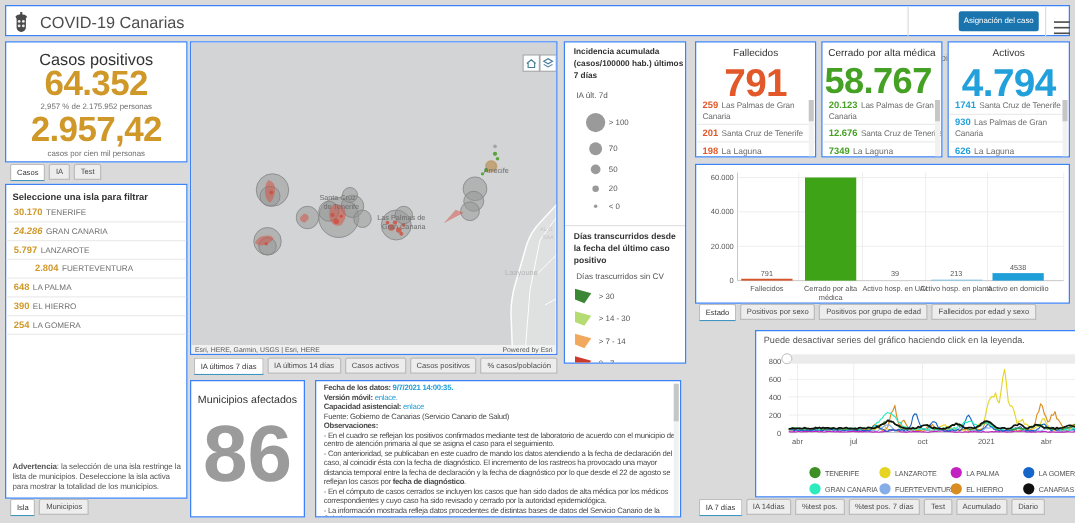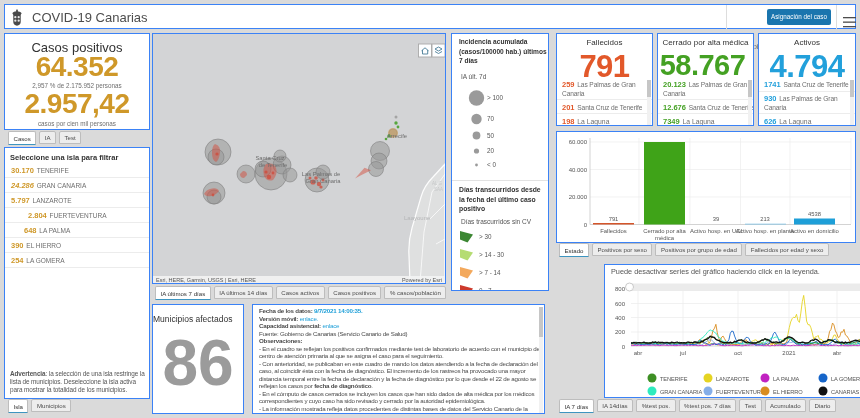--- a/index.html
+++ b/index.html
@@ -53,21 +53,21 @@
     <div class="tab">IA</div>
     <div class="tab">Test</div>
 </div>
 <div class="panel" style="left:4px; top:147px; width:146px; height:252px;">
   <div class="abs" style="left:5px; top:5px; font-size:7.5px; font-weight:bold; color:#323232;">Seleccione una isla para filtrar</div>
   <div class="abs island" style="left:0; top:15px; right:0;">
     <div class="listrow"><span class="ln" style="color:#cf9829;">30.170</span> <span class="ll">TENERIFE</span></div>
     <div class="listrow"><span class="ln" style="color:#cf9829;font-style:italic;">24.286</span> <span class="ll">GRAN CANARIA</span></div>
     <div class="listrow"><span class="ln" style="color:#cf9829;">5.797</span> <span class="ll">LANZAROTE</span></div>
     <div class="listrow"><span class="ln" style="color:#cf9829;padding-left:17px;">2.804</span> <span class="ll">FUERTEVENTURA</span></div>
-    <div class="listrow"><span class="ln" style="color:#cf9829;margin-left:13px;">648</span> <span class="ll">LA PALMA</span></div>
+    <div class="listrow"><span class="ln" style="color:#cf9829;">648</span> <span class="ll">LA PALMA</span></div>
     <div class="listrow"><span class="ln" style="color:#cf9829;">390</span> <span class="ll">EL HIERRO</span></div>
     <div class="listrow"><span class="ln" style="color:#cf9829;margin-top:48px;">254</span> <span class="ll">LA GOMERA</span></div>
   </div>
   <div class="abs" style="left:5px; top:222px; right:4px; font-size:6.4px; color:#555; line-height:7.9px; letter-spacing:-0.1px;"><b>Advertencia</b>: la selección de una isla restringe la lista de municipios. Deseleccione la isla activa para mostrar la totalidad de los municipios.</div>
 </div>
 <div class="tabstrip" style="left:8px; top:399px;">
   <div class="tab active">Isla</div>
     <div class="tab">Municipios</div>
 </div>
 
@@ -341,21 +341,21 @@
   <div class="tab active">IA 7 días</div>
     <div class="tab">IA 14días</div>
     <div class="tab">%test pos.</div>
     <div class="tab">%test pos. 7 días</div>
     <div class="tab">Test</div>
     <div class="tab">Acumulado</div>
     <div class="tab">Diario</div>
 </div>
 
 <div class="panel" style="left:152px; top:304px; width:92px; height:110px;">
-  <div class="abs" style="left:0;right:0;top:9px;font-size:8.5px; color:#323232;">Municipios afectados</div>
+  <div class="abs" style="left:0;right:0;top:9px;text-align:center; font-size:8.5px; color:#323232;">Municipios afectados</div>
   <div class="abs" style="left:0;right:0;top:26px;text-align:center; font-size:64px; font-weight:bold; color:#9b9b9b; line-height:1;">86</div>
 </div>
 
 <div class="panel" style="left:252px; top:304px; width:293px; height:110px; overflow:hidden;">
   <div class="abs" style="left:6px; top:2px; width:282px; font-size:6.2px; color:#4a4a4a; line-height:7.5px; letter-spacing:-0.22px;">
     <div><b>Fecha de los datos: <span style="color:#1e9fd8;">9/7/2021 14:00:35.</span></b></div>
     <div><b>Versión móvil:</b> <span style="color:#1e9fd8;">enlace.</span></div>
     <div><b>Capacidad asistencial:</b> <span style="color:#1e9fd8;">enlace</span></div>
     <div>Fuente: Gobierno de Canarias (Servicio Canario de Salud)</div>
     <div><b>Observaciones:</b></div>

